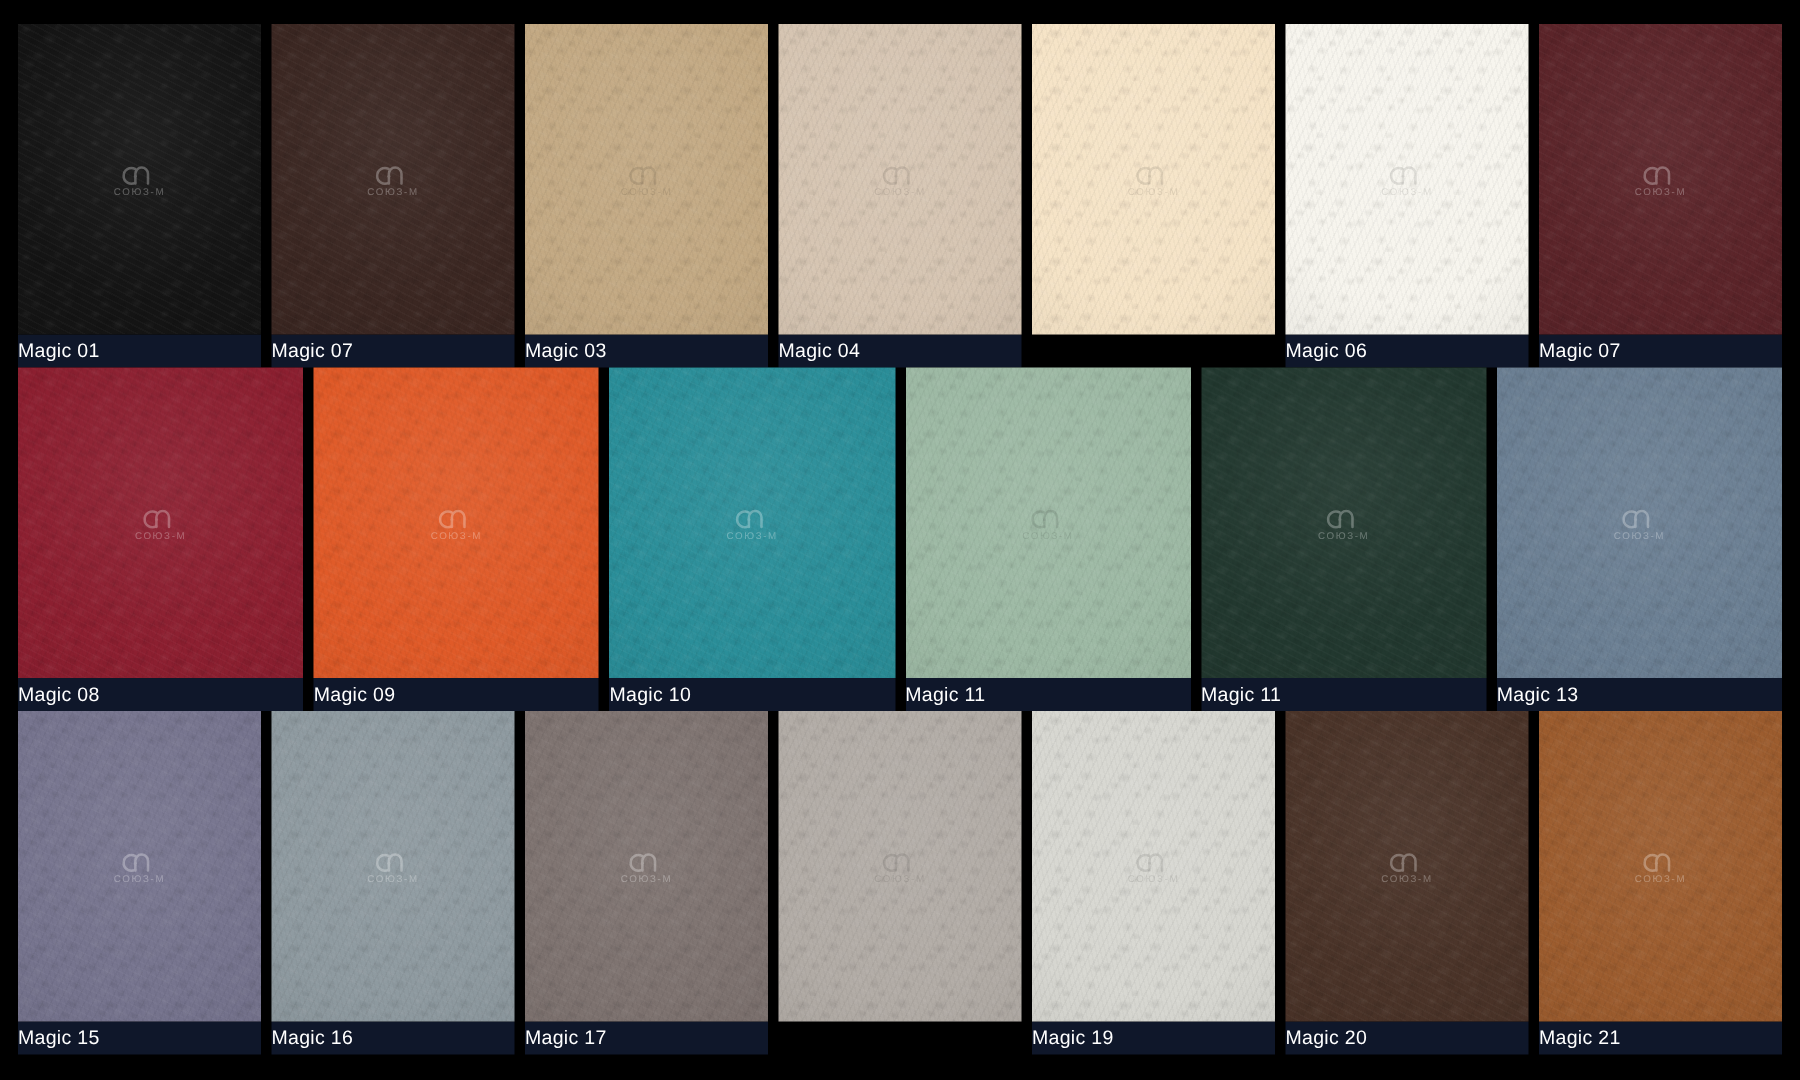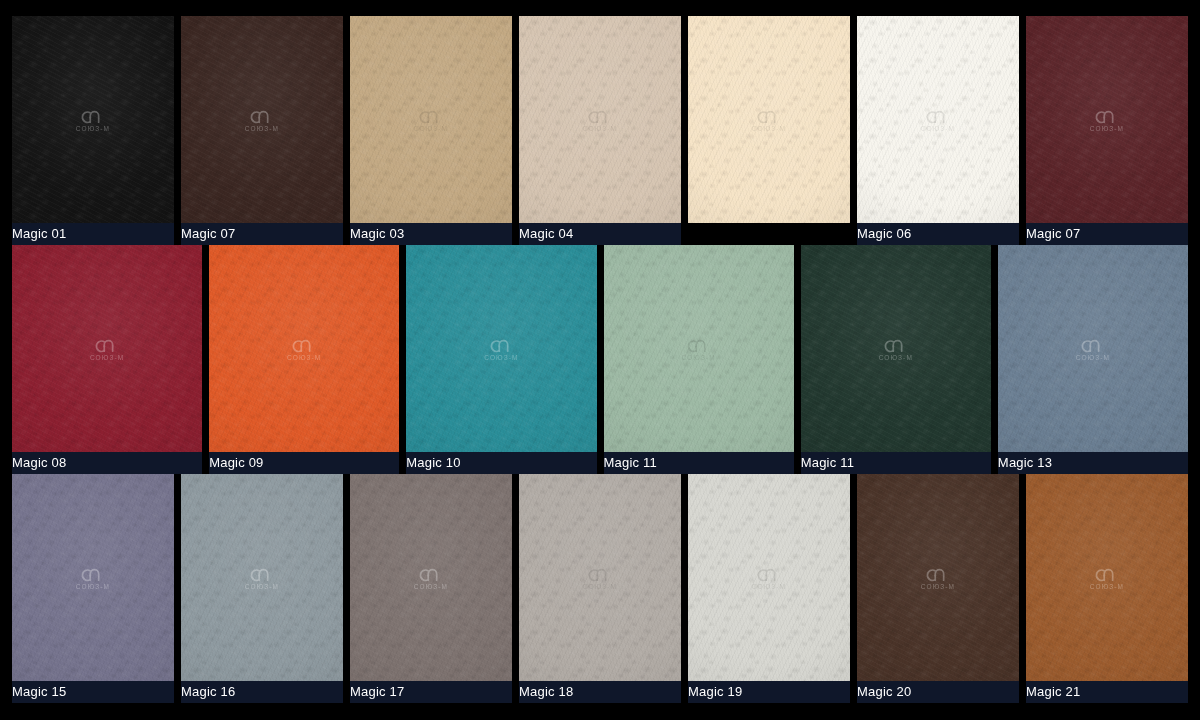--- a/index.html
+++ b/index.html
@@ -390,21 +390,20 @@
           <div class="chip-shade"></div>
           <div class="watermark">
             <svg width="34" height="17" viewBox="0 0 34 17" fill="none" stroke-width="1.7" stroke-linecap="round">
               <path d="M14.2 5.4 A5.2 5.2 0 1 0 14.2 14.6"></path>
               <path d="M14.4 15 V8.6 A4.2 4.2 0 0 1 22.8 8.6 V15"></path>
               <path d="M14.3 10.2 H14.5"></path>
             </svg>
             <div class="wm-text">СОЮЗ-М</div>
           </div>
         </div>
-        <div class="chip-label">Magic 18</div>
       </div>
       <div class="swatch-cell">
         <div class="chip" data-tone="light" style="background-color: rgb(215, 215, 209);">
           <div class="chip-shade"></div>
           <div class="watermark">
             <svg width="34" height="17" viewBox="0 0 34 17" fill="none" stroke-width="1.7" stroke-linecap="round">
               <path d="M14.2 5.4 A5.2 5.2 0 1 0 14.2 14.6"></path>
               <path d="M14.4 15 V8.6 A4.2 4.2 0 0 1 22.8 8.6 V15"></path>
               <path d="M14.3 10.2 H14.5"></path>
             </svg>

